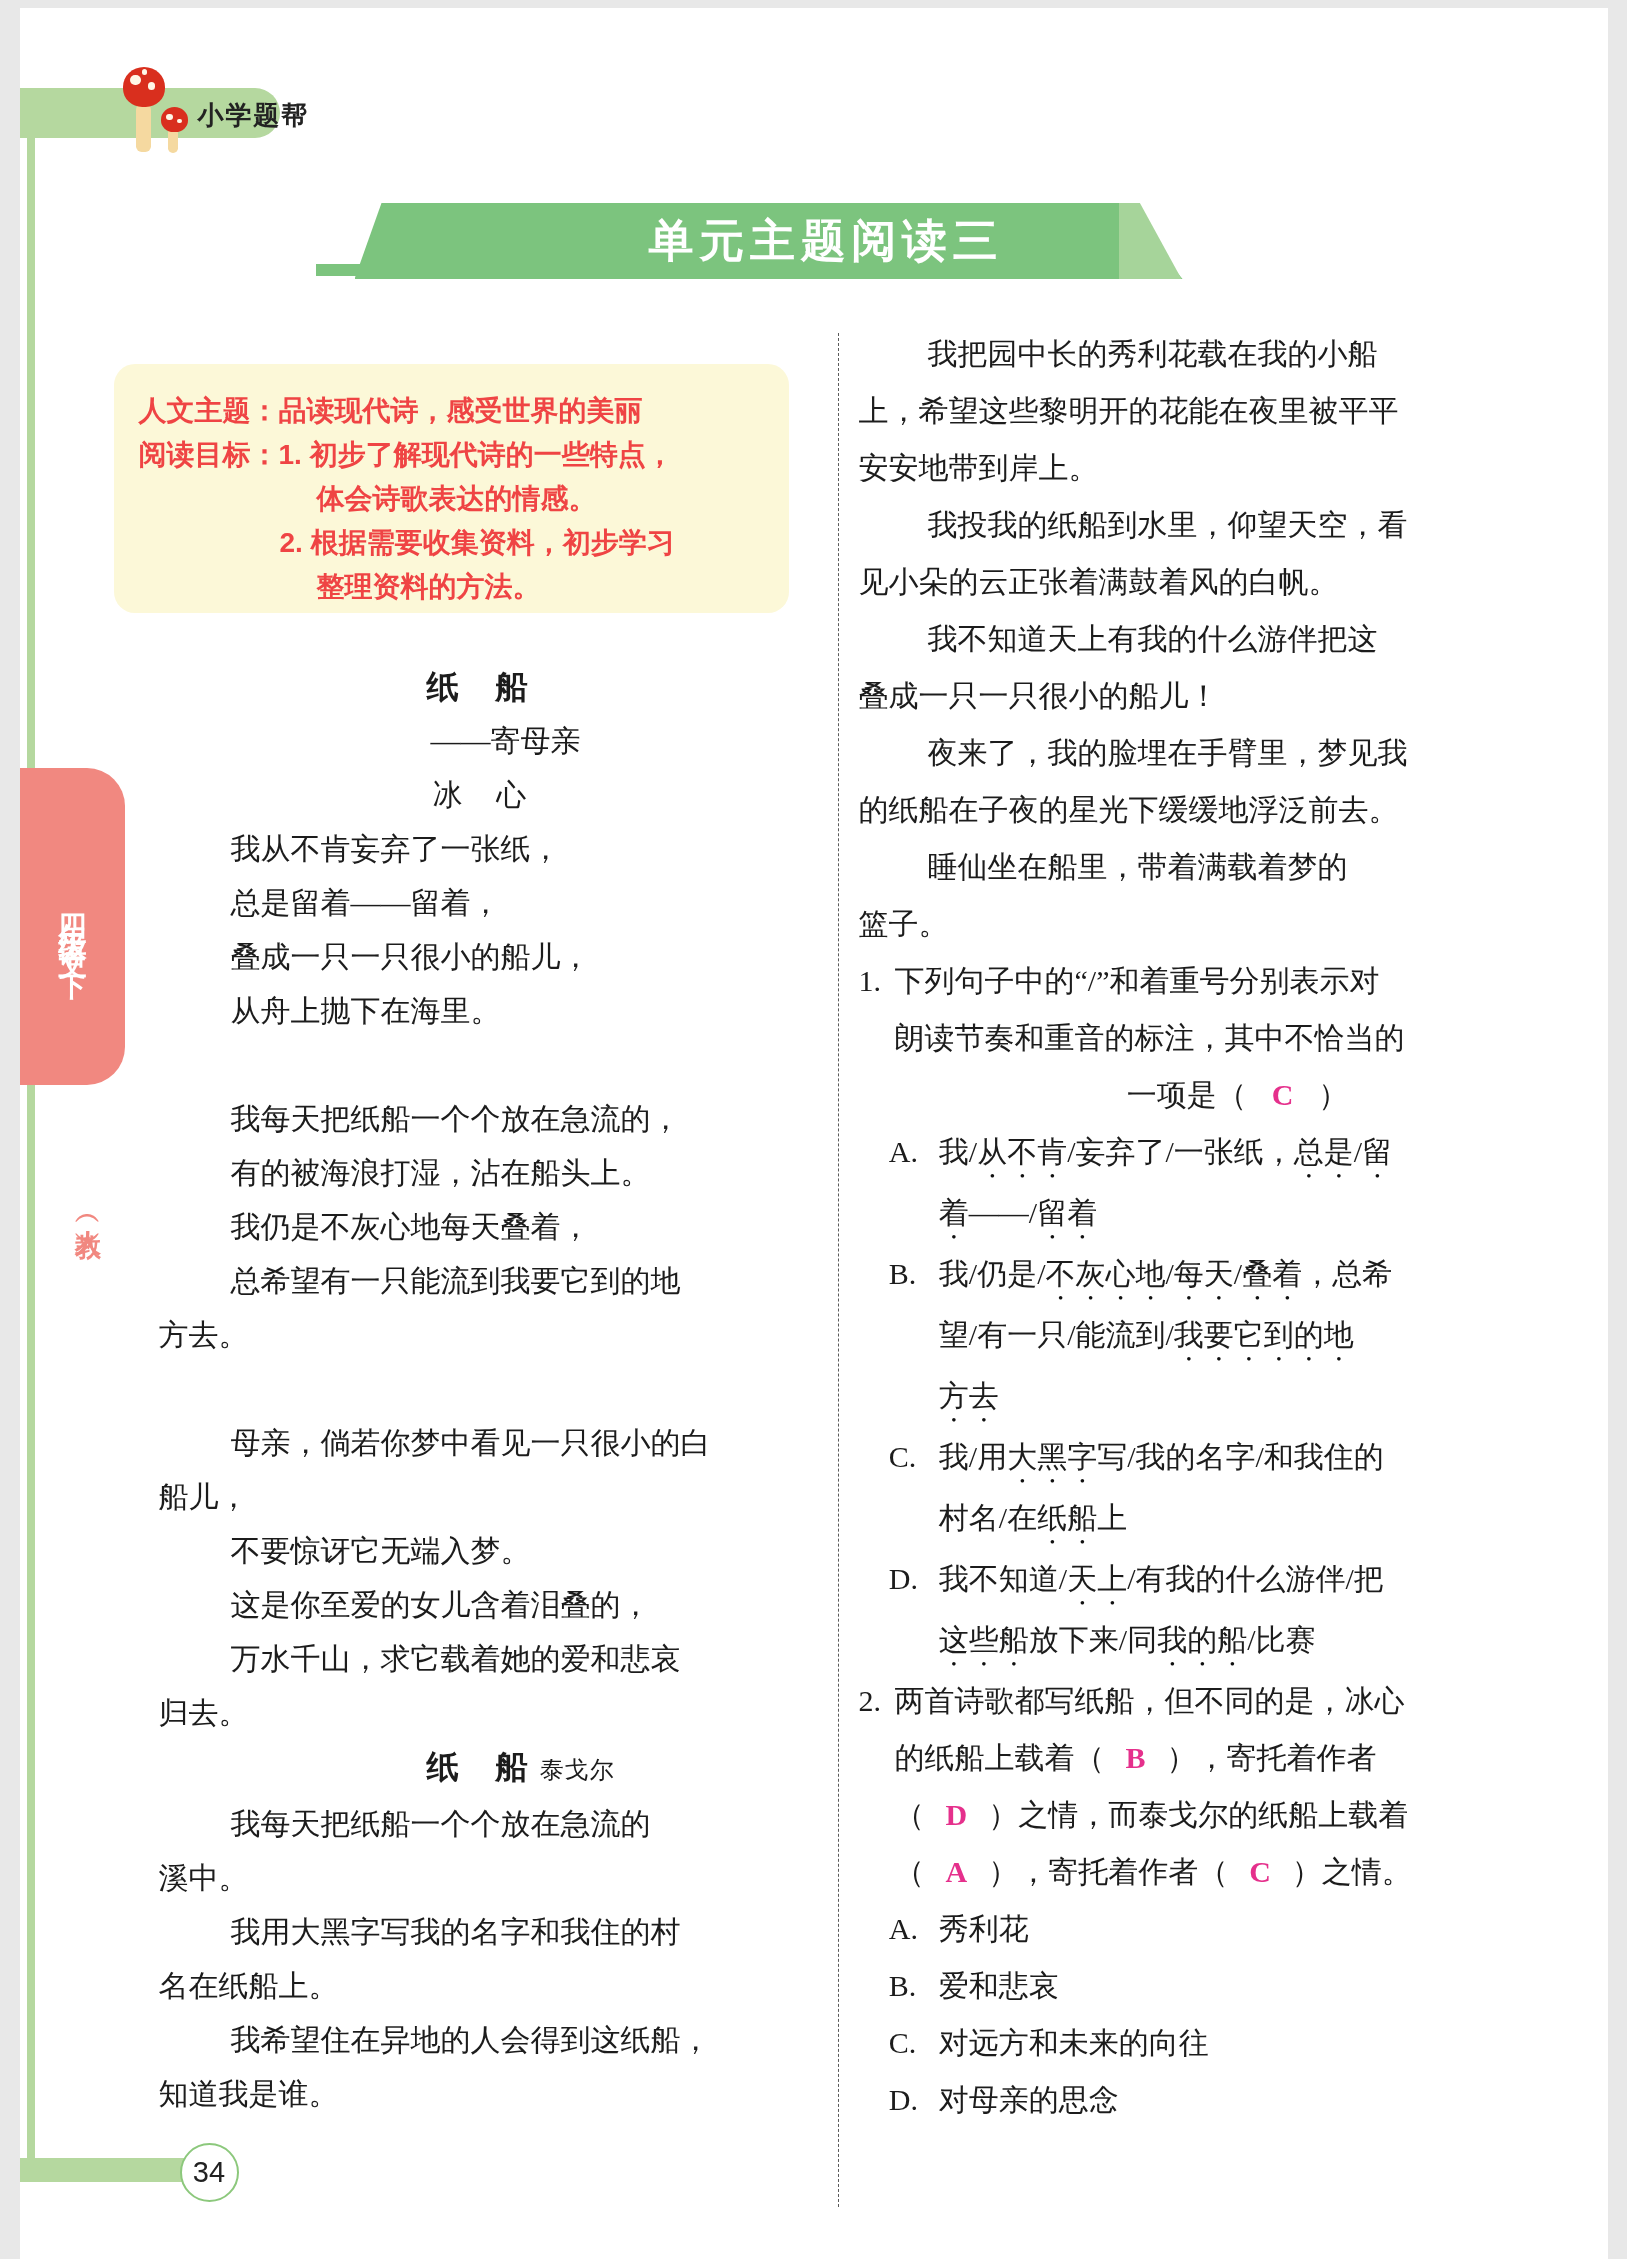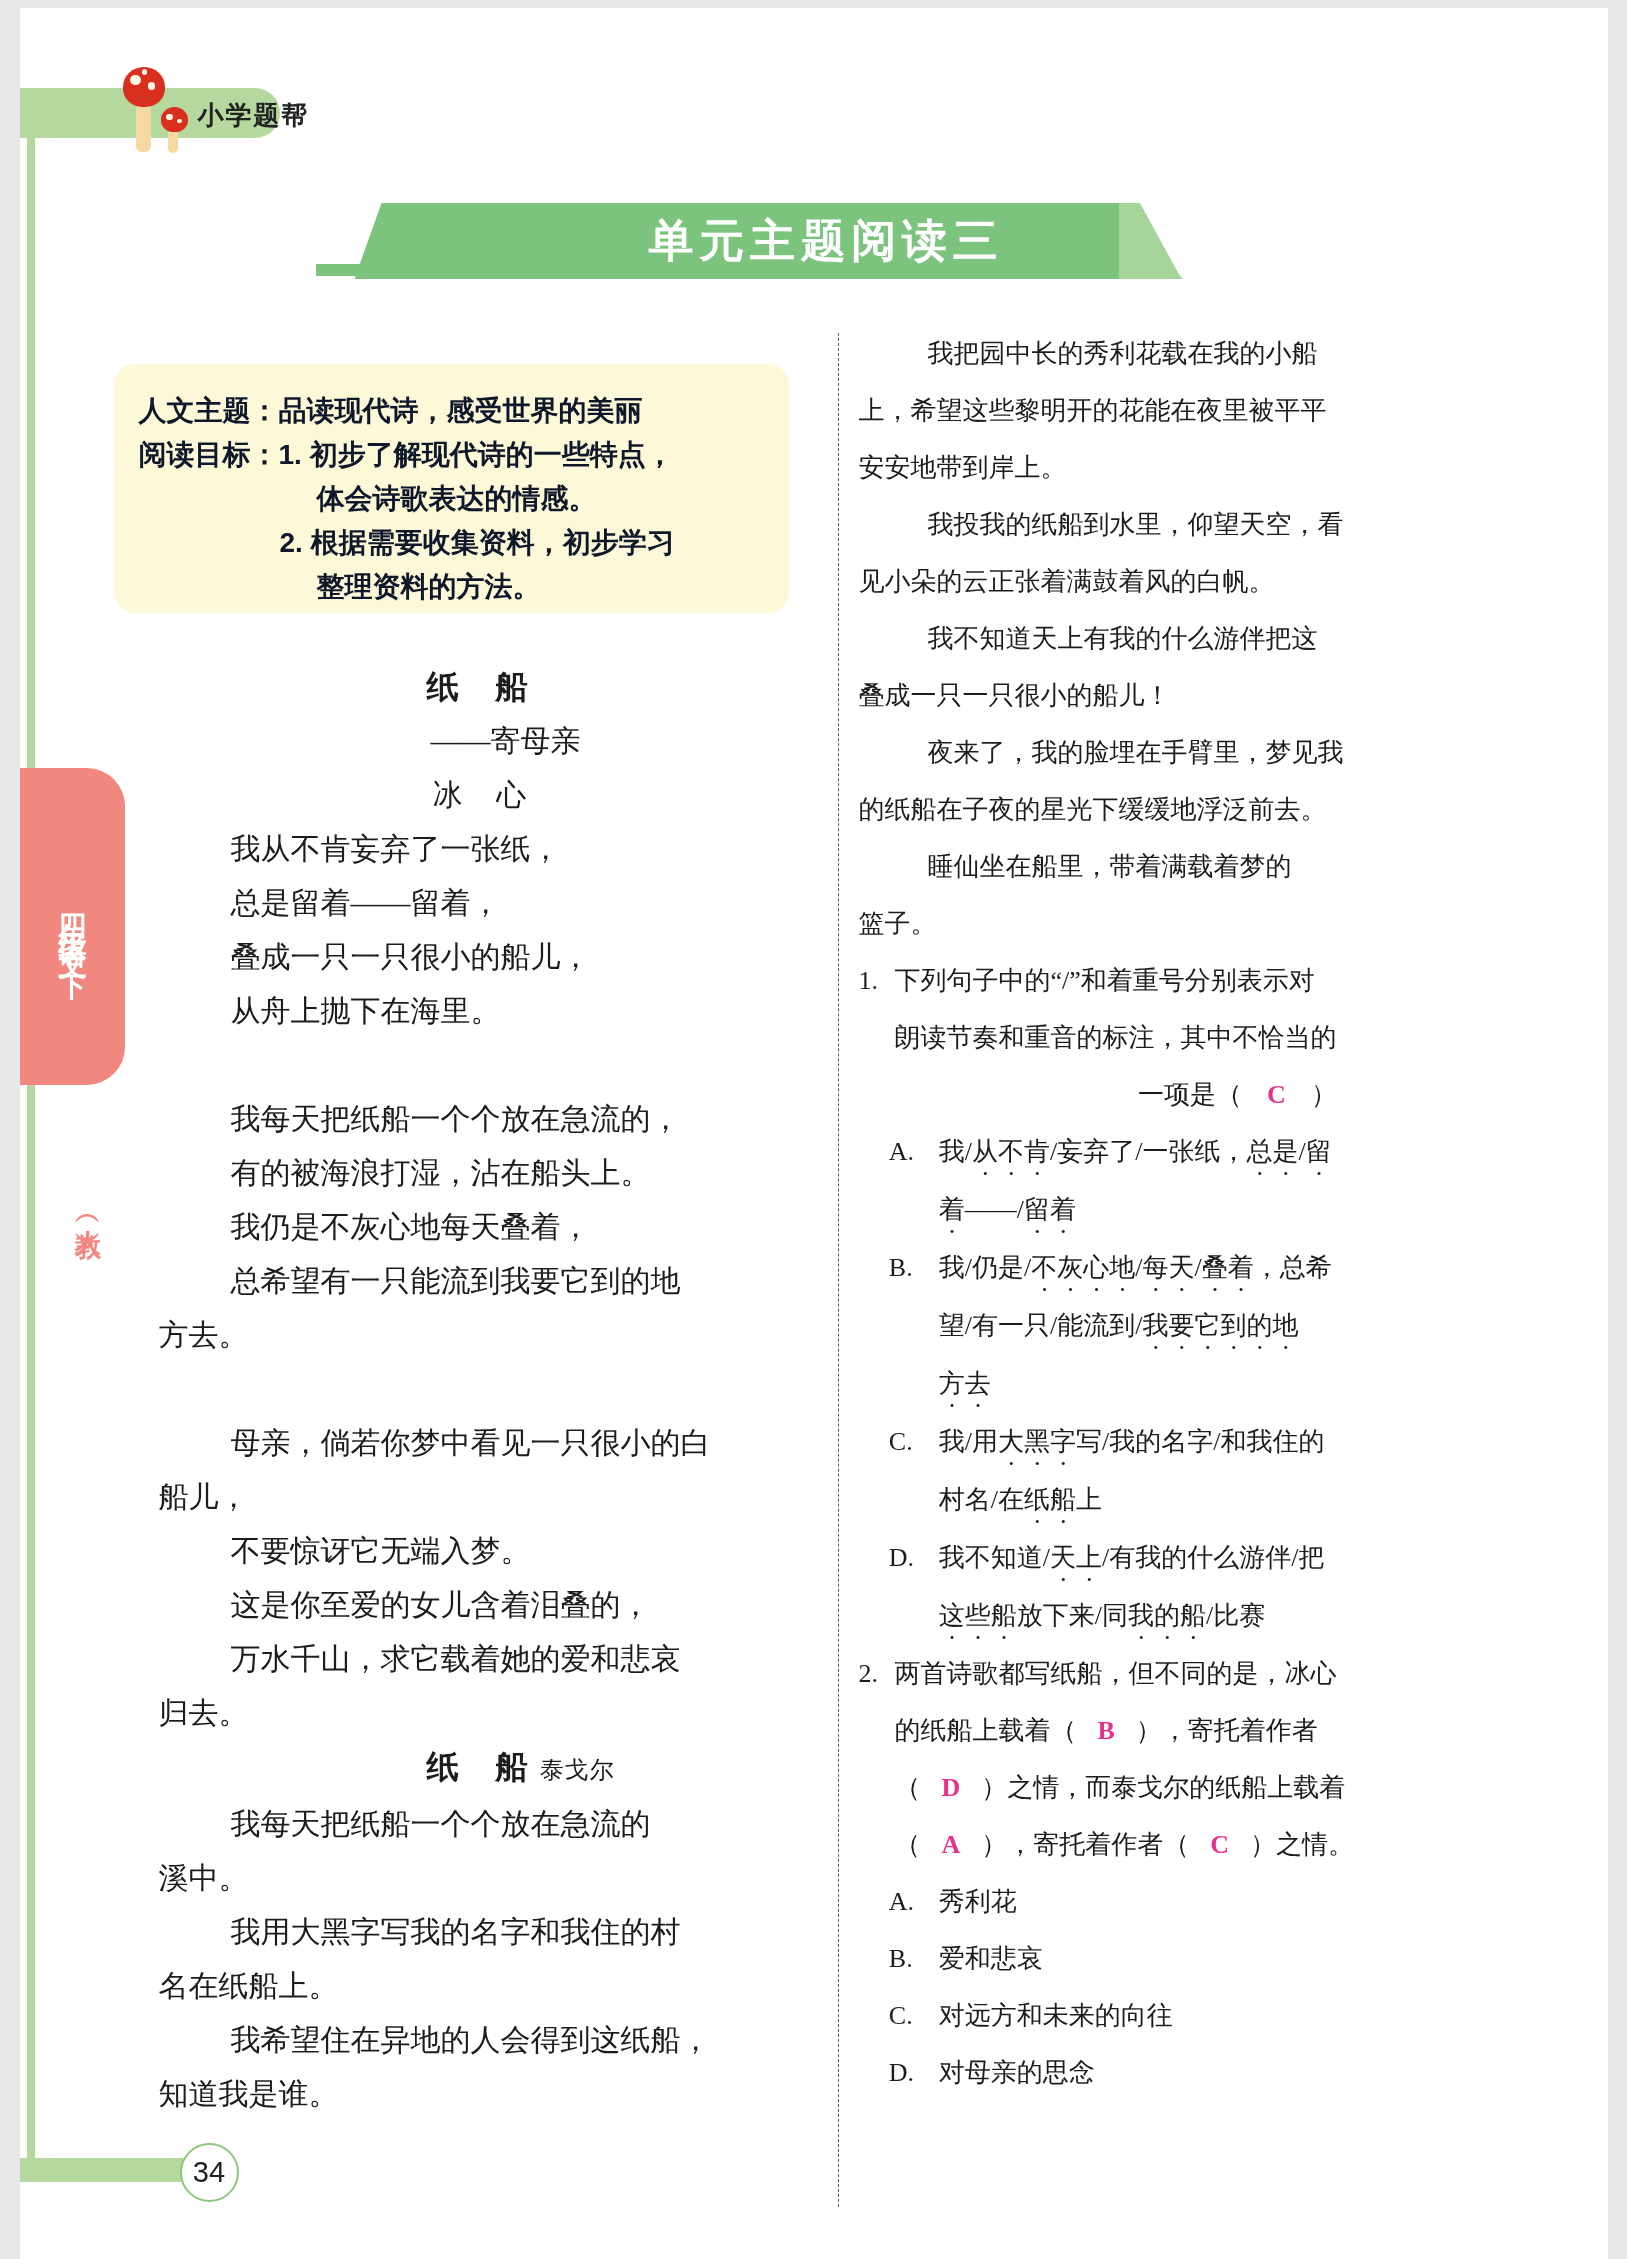--- a/index.html
+++ b/index.html
@@ -50,40 +50,40 @@
   }
   .edition{
     position:absolute;left:29px;top:1101px;height:210px;width:57px;
     writing-mode:vertical-rl;text-align:center;font-size:26px;font-weight:700;color:#f18880;letter-spacing:3.8px;
   }
 
   
   .info-box{
     position:absolute;left:94px;top:356px;width:675px;height:249px;background:#fcf8d8;
     border-radius:21px;box-sizing:border-box;padding:25px 0 0 25px;
-    color:#0f172a;font-size:28px;line-height:44px;font-weight:700;
+    color:#ef4444;font-size:28px;line-height:44px;font-weight:700;
   }
   .ib-l3{margin-left:178px;}
   .ib-l4{margin-left:141px;}
   .ib-l5{margin-left:178px;}
 
   
   .divider{position:absolute;left:818px;top:325px;height:1874px;width:0;border-left:1.9px dashed #5a5a5a;}
 
   .left-col{position:absolute;left:94px;top:652px;width:707px;font-size:30px;line-height:54px;}
   .heading{color:#a03399;font-weight:700;font-size:32px;font-family:"Liberation Sans","DejaVu Sans",sans-serif;}
   .p-title{font-weight:700;font-size:32.5px;padding-left:313px;letter-spacing:1.9px;}
   .p-sub{padding-left:317px;}
   .p-author{padding-left:319px;letter-spacing:1.9px;}
   .v{padding-left:117px;}
   .c{padding-left:45px;}
   .blank{height:54px;}
   .t2-author{font-weight:400;font-size:24px;letter-spacing:1px;}
 
-  .right-col{position:absolute;left:839px;top:317px;width:749px;font-size:26px;line-height:57px;}
+  .right-col{position:absolute;left:839px;top:317px;width:749px;font-size:30px;line-height:57px;}
   .r-v{padding-left:69px;}
 
   
   .q{display:flex;}
   .q-num{width:36px;flex:none;}
   .q-body{flex:1;}
   .ans-row{display:flex;justify-content:center;padding-right:27px;}
   .ans{color:#e5308c;font-weight:700;}
   .ans-inline{color:#e5308c;font-weight:700;margin:0 21px;}
   .paren .ans{margin:0 25px;}

